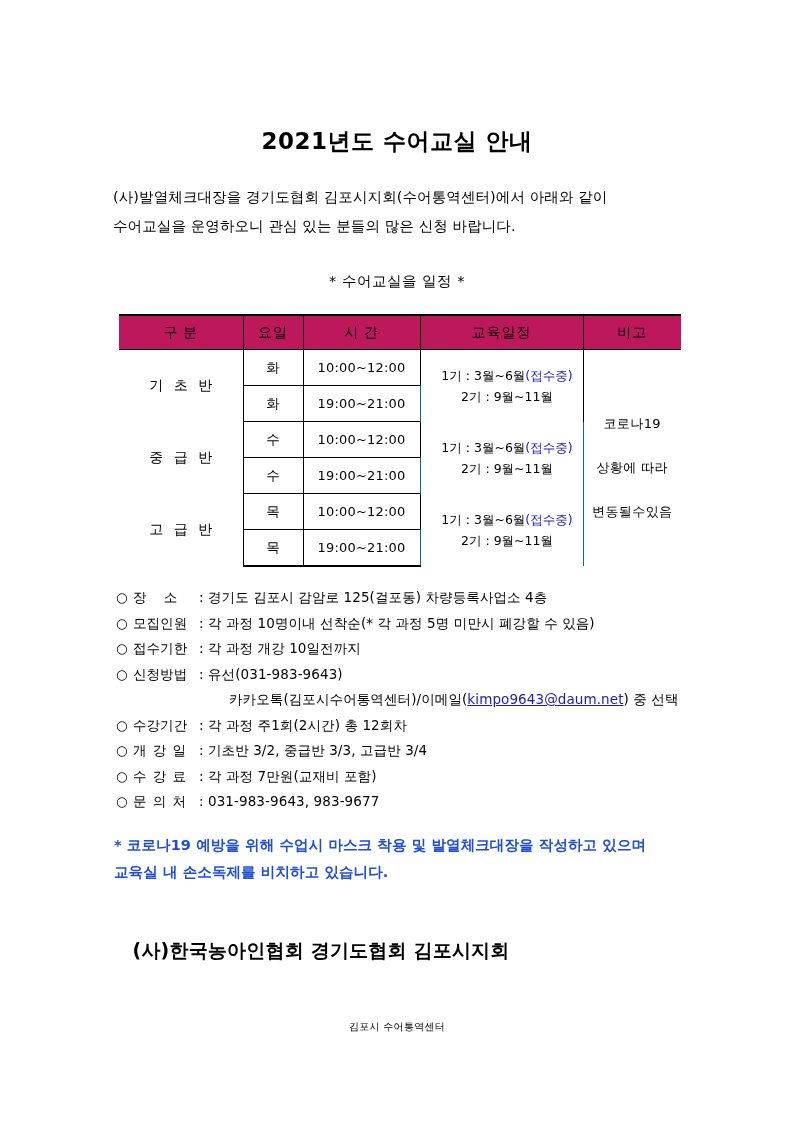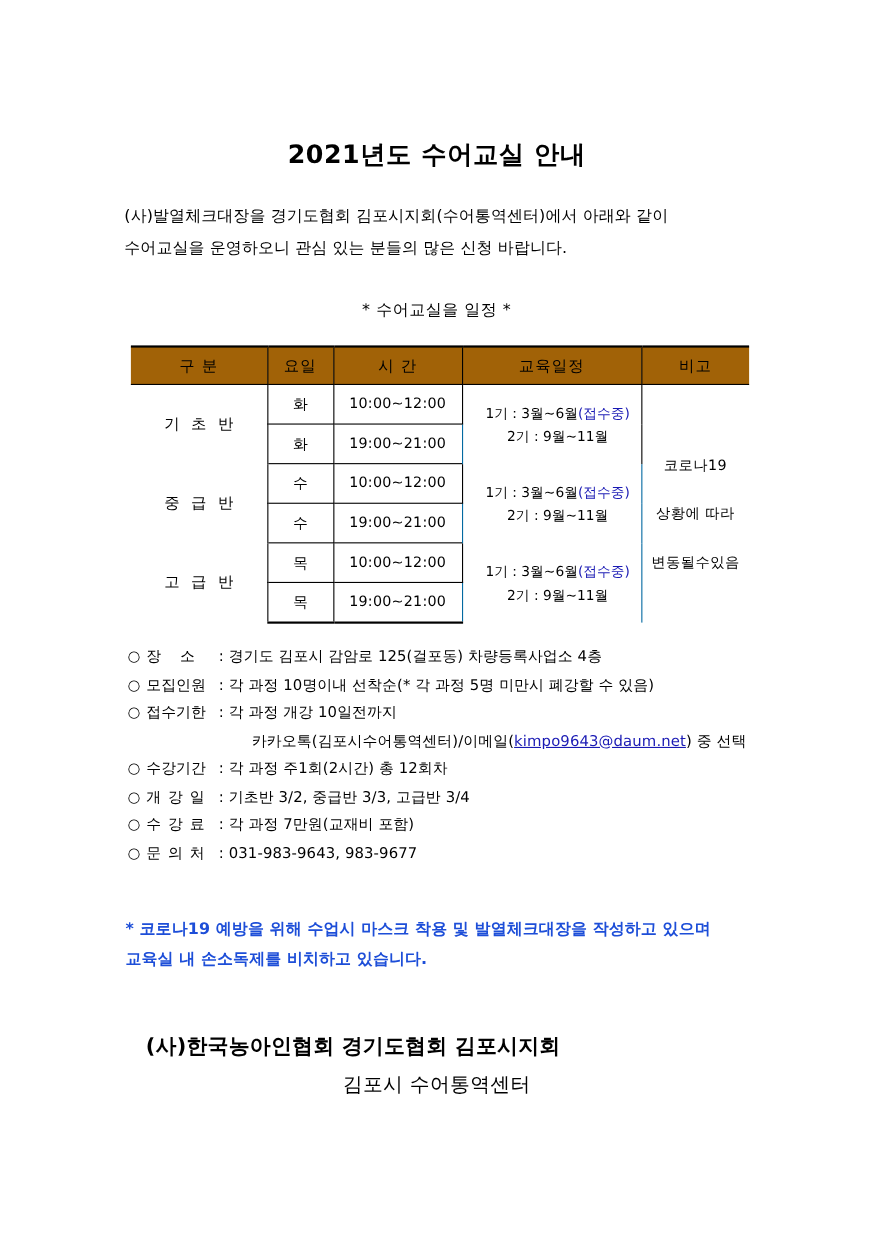--- a/index.html
+++ b/index.html
@@ -94,27 +94,28 @@
 
   .sched-table th,
   .sched-table td {
     border-left: 1px solid #0369a1;
     border-right: 1px solid #000;
     padding: 0;
     text-align: center;
     vertical-align: middle;
   }
   .sched-table thead th {
-    background: #a16207;
+    background: #be185d;
     border-top: 2px solid #000;
     border-bottom: 1px solid #000;
     height: 33px;
     font-weight: normal;
     font-size: 14px;
     letter-spacing: 1px;
+    font-family: Liberation Serif, serif;
   }
   .sched-table thead th:first-child { border-left: none; }
   .sched-table thead th:last-child  { border-right: none; }
 
   .sched-table tbody td { height: 35px; }
   .sched-table tbody tr td:first-child { border-left: none; }
   .sched-table tbody tr td:last-child  { border-right: none; }
 
   
   .row-thin td.sep-thin { border-bottom: 1px solid #000; }
@@ -195,24 +196,24 @@
     top: 938px;
     width: 642px;
     text-align: center;
     font-size: 19px;
     font-weight: bold;
     letter-spacing: 0.2px;
   }
   .sig-sub {
     position: absolute;
     left: 0;
-    top: 974px;
-    width: 794px;
-    text-align: center;
-    font-size: 18px;
+    top: 1020px;
+    width: 794px;
+    text-align: center;
+    font-size: 10px;
     letter-spacing: 0.3px;
   }
 </style>
 </head>
 <body>
 
 <div class="page">
 
   <div class="doc-title">2021년도 수어교실 안내</div>
 
@@ -299,20 +300,23 @@
     </span>
 
     <span class="info-row">
       <span class="mark">○</span><span class="lbl">모집인원</span><span>:</span> <span>각 과정 10명이내 선착순(* 각 과정 5명 미만시 폐강할 수 있음)</span>
     </span>
 
     <span class="info-row">
       <span class="mark">○</span><span class="lbl">접수기한</span><span>:</span> <span>각 과정 개강 10일전까지</span>
     </span>
 
+    <span class="info-row">
+      <span class="mark">○</span><span class="lbl">신청방법</span><span>:</span> <span>유선(031-983-9643)</span>
+    </span>
 
     <span class="info-row sub">
       <span>카카오톡(김포시수어통역센터)/이메일(</span><a class="mail-link" href="#">kimpo9643@daum.net</a><span>) 중 선택</span>
     </span>
 
     <span class="info-row">
       <span class="mark">○</span><span class="lbl">수강기간</span><span>:</span> <span>각 과정 주1회(2시간) 총 12회차</span>
     </span>
 
     <span class="info-row">

